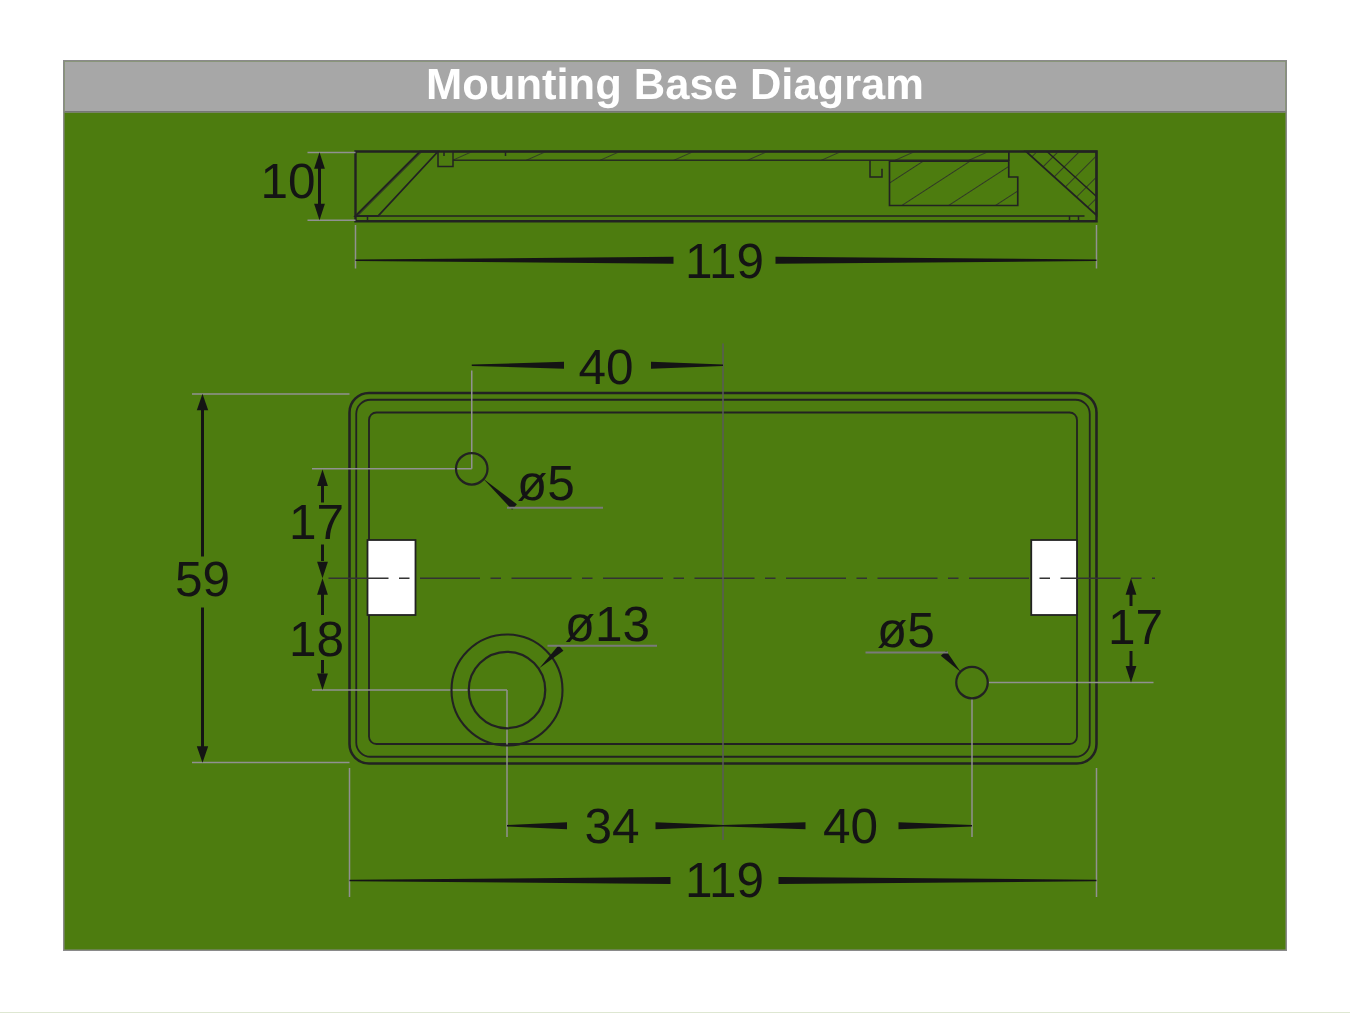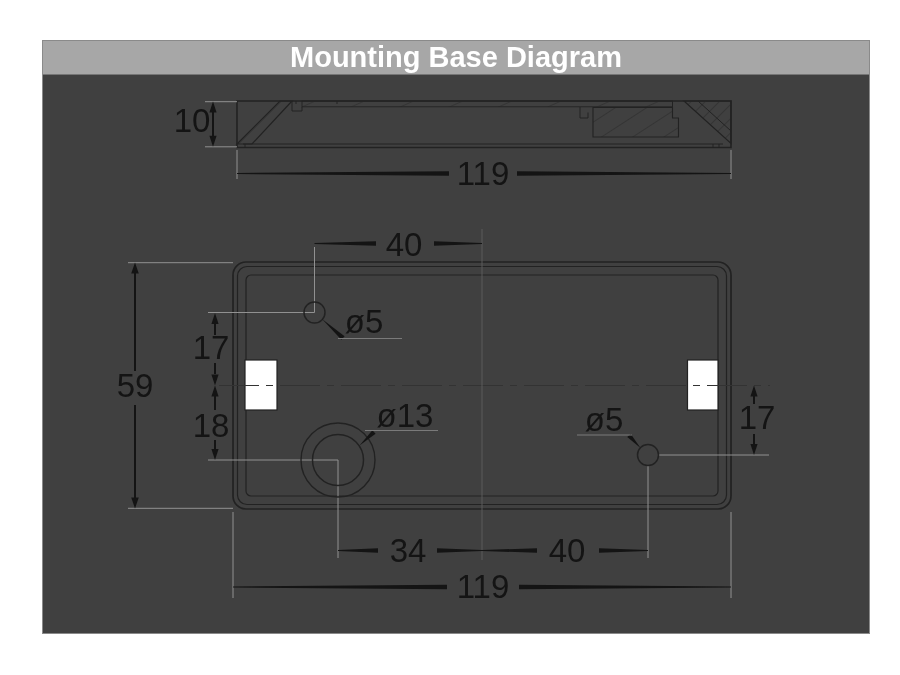--- a/index.html
+++ b/index.html
@@ -1,19 +1,19 @@
 <!DOCTYPE html>
 <html><head>
 <meta charset="utf-8">
 <style>
   html,body{margin:0;padding:0;background:#fff;}
   .page{position:relative;width:900px;height:675px;background:#fff;overflow:hidden;
         font-family:"Liberation Sans",sans-serif;}
   .frame{position:absolute;left:42px;top:40px;width:814px;height:592px;
-         border:1px solid #8a8a8a;background:#404040;padding-left:12px;}
+         border:1px solid #8a8a8a;background:#4d7c0f;}
   .titlebar{position:absolute;left:0;top:0;width:100%;height:33px;
             background:#a7a7a7;border-bottom:1px solid #767676;
             display:flex;align-items:center;justify-content:center;}
   .titlebar span{color:#ffffff;font-weight:bold;font-size:29px;letter-spacing:0px;}
   svg.drawing{position:absolute;left:0;top:0;}
   .dim{font-family:"Liberation Sans",sans-serif;font-size:33px;fill:#141414;}
   .outline{fill:none;stroke:#222222;}
   .thin{stroke:#222222;stroke-width:1;fill:none;}
   .ext{stroke:#919191;stroke-width:1;fill:none;}
   .dimline{stroke:#141414;stroke-width:2;fill:none;}

